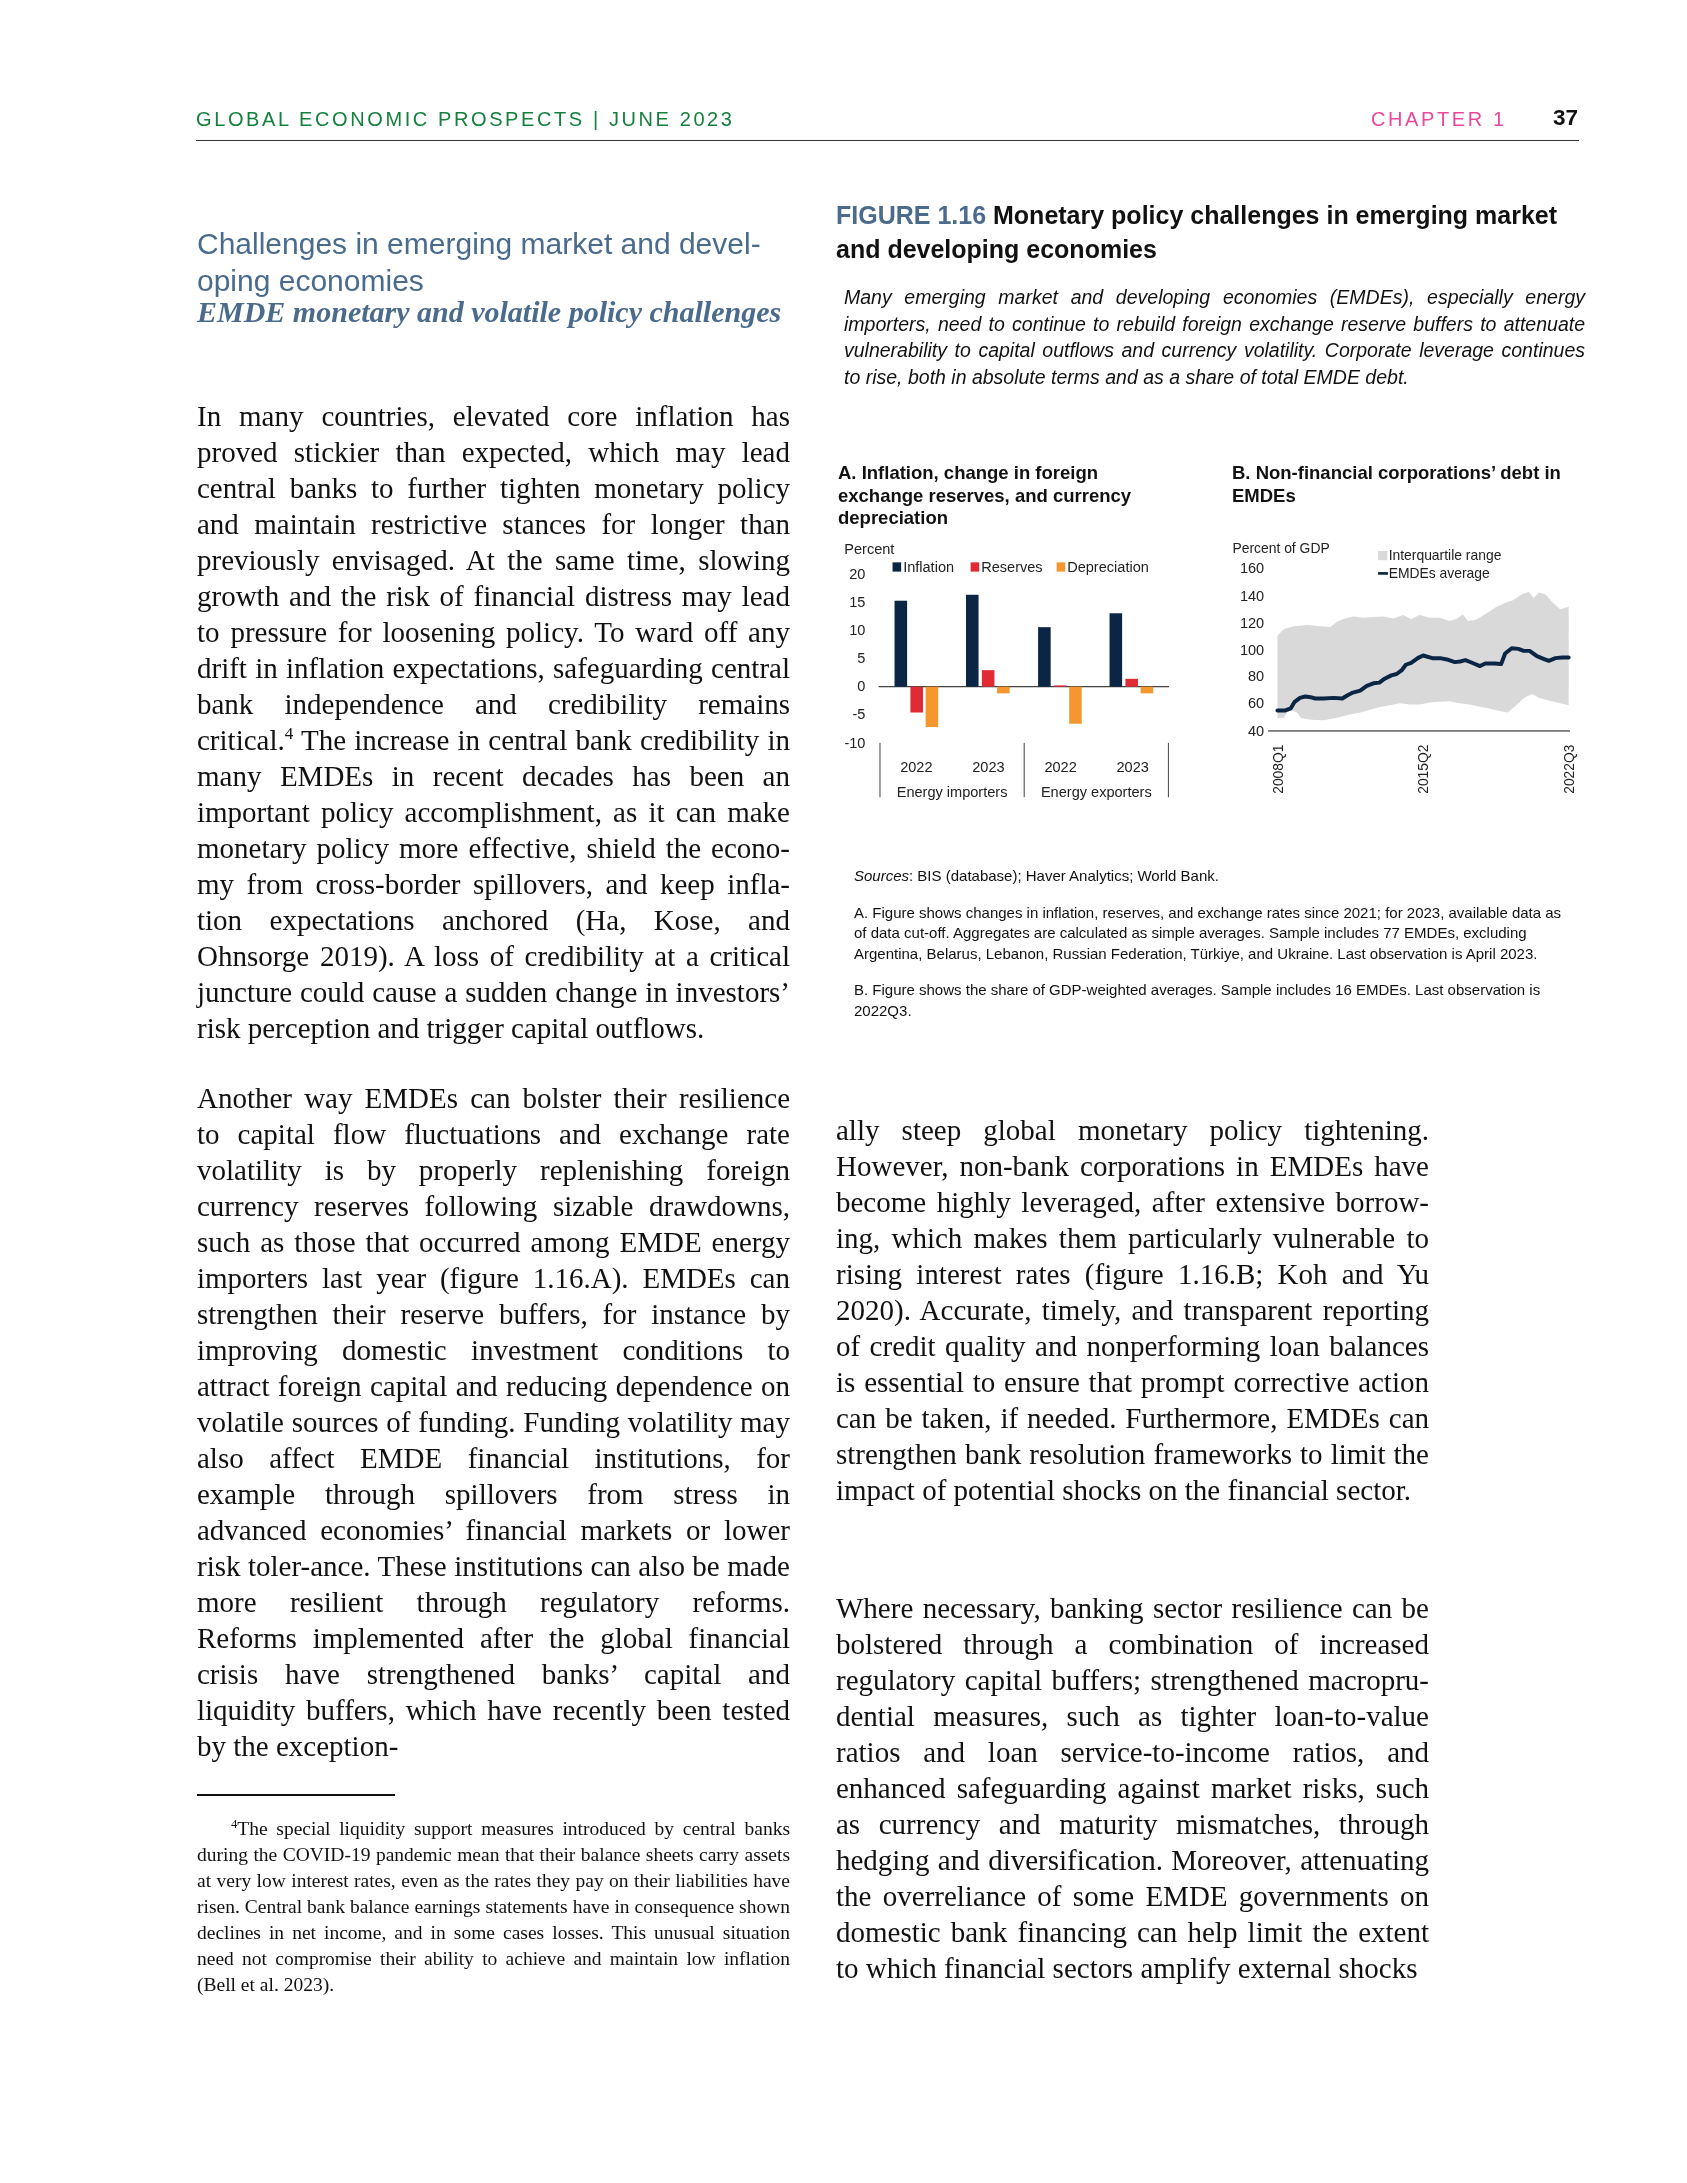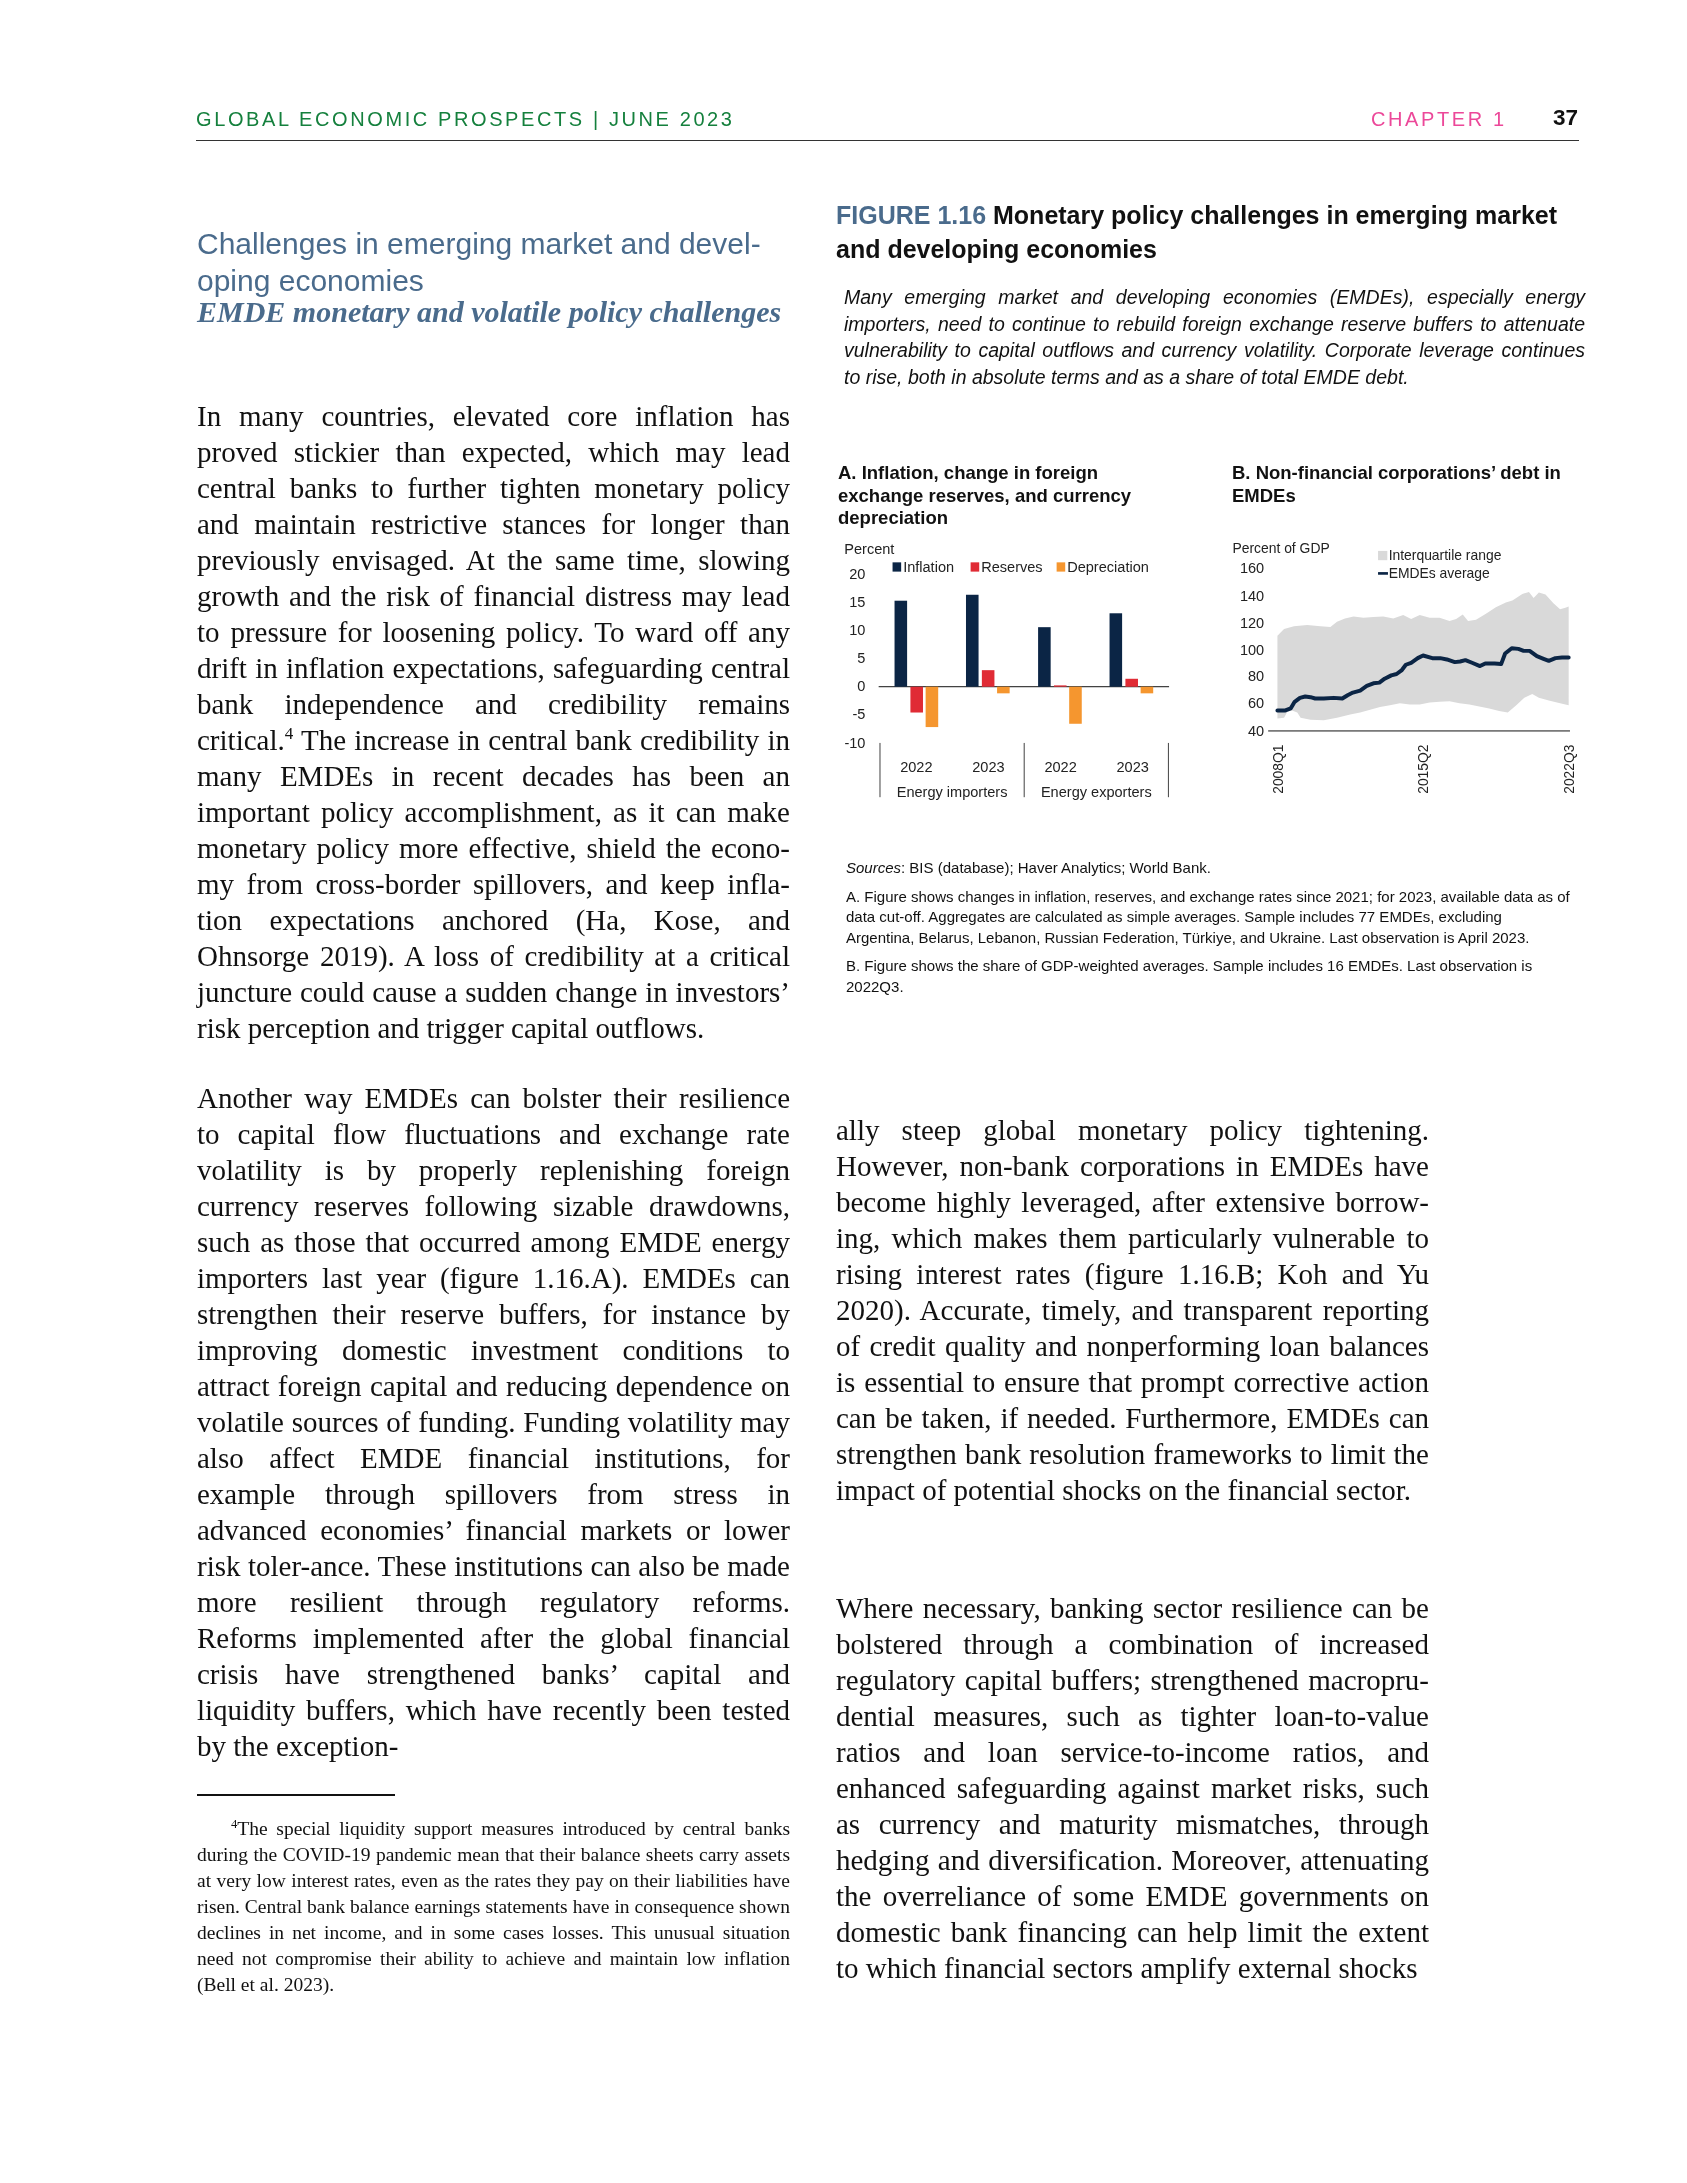--- a/index.html
+++ b/index.html
@@ -33,21 +33,21 @@
   .fig-sub { left: 836px; top: 284px; width: 741px; font-family: "Liberation Sans", sans-serif; font-style: italic; font-size: 19.5px; line-height: 26.5px; text-align: justify; color: #111; margin-left: 8px; }
 
   .panel-title { font-family: "Liberation Sans", sans-serif; font-size: 18.5px; font-weight: bold; line-height: 22.5px; color: #111; }
   .pa-title { left: 838px; top: 462px; width: 344px; }
   .pb-title { left: 1232px; top: 462px; width: 344px; }
 
   .chart { font-family: "Liberation Sans", sans-serif; }
   .chart text { font-family: "Liberation Sans", sans-serif; }
 
   .notes { left: 838px; top: 850px; width: 741px; font-family: "Liberation Sans", sans-serif; font-size: 15px; line-height: 20.5px; color: #111; }
-  .notes div { margin: 8px; }
+  .notes div { margin: 16px; }
 </style>
 </head>
 <body>
 
 <div class="abs hdr-left">GLOBAL ECONOMIC PROSPECTS | JUNE 2023</div>
 <div class="abs hdr-right">CHAPTER 1</div>
 <div class="abs hdr-page">37</div>
 <div class="abs hdr-rule"></div>
 
 <div class="abs sec-title">Challenges in emerging market and devel-oping economies</div>

